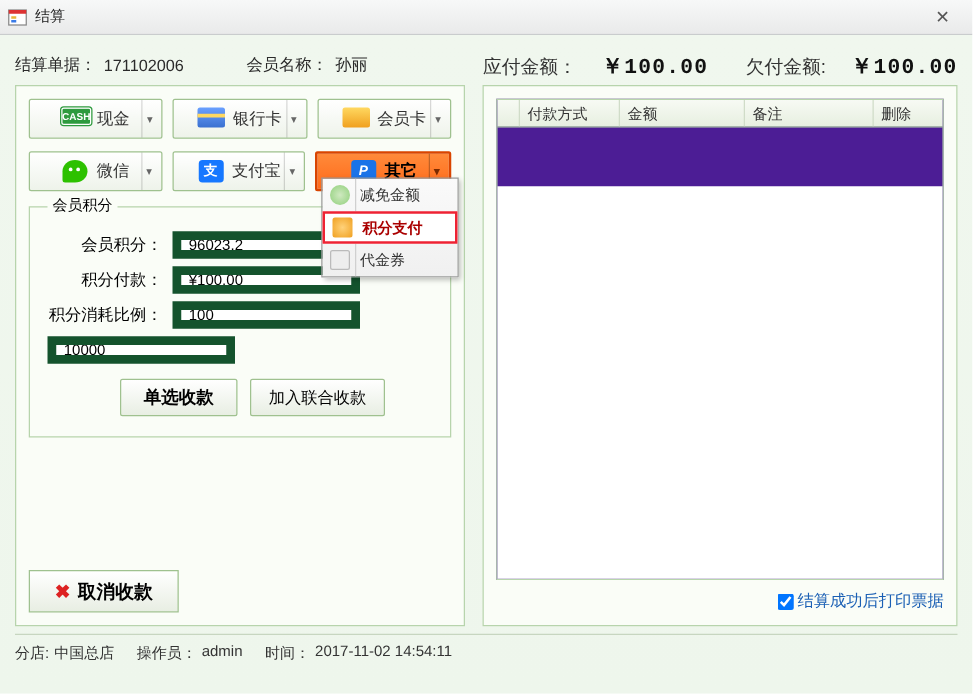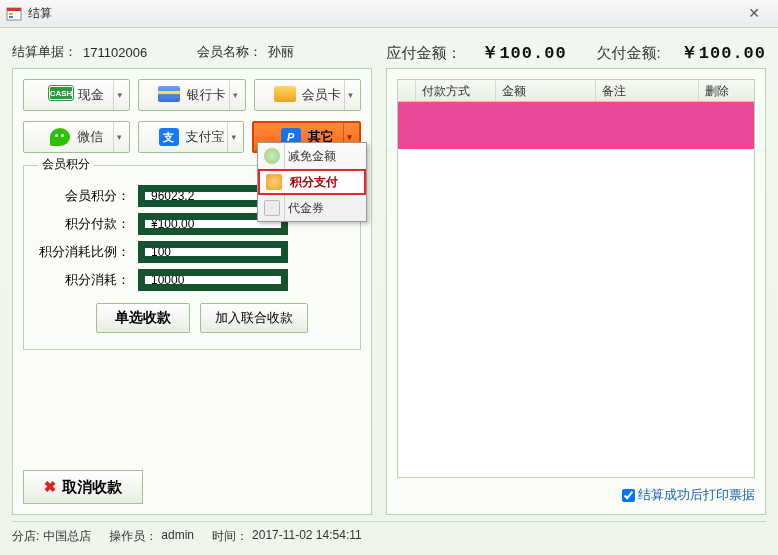--- a/index.html
+++ b/index.html
@@ -5,21 +5,21 @@
 * { box-sizing: border-box; margin: 0; padding: 0; font-family: "Microsoft YaHei", SimSun, sans-serif; }
 body { background: #fff; width: 778px; height: 555px; overflow: hidden; font-size: 12px; }
 
 
 .titlebar { height: 28px; background: linear-gradient(#f7f8f8,#e9eaea); border-bottom: 1px solid #c9cccd; display: flex; align-items: center; padding: 0 6px; position: relative; }
 .titlebar .appicon { width:16px; height:16px; margin-right:6px; display:flex; }
 .titlebar .appicon svg { width:16px; height:16px; }
 .titlebar .title { font-size:12px; color:#222; }
 .titlebar .close { position:absolute; right:4px; top:4px; width:40px; height:18px; display:flex; align-items:center; justify-content:center; color:#555; font-size:14px; }
 
-.main { background: linear-gradient(#f0f7ee,#eef6ec); padding: 8px 12px 10px 12px; height: calc(555px - 28px); display:flex; flex-direction:column; }
+.main { background: linear-gradient(#f0f7ee,#eef6ec); padding: 8px 12px 24px 12px; height: calc(555px - 28px); display:flex; flex-direction:column; }
 
 .toprow { display:flex; align-items:center; height:32px; }
 .toprow .lbl { color:#2a2a2a; font-size:13px; }
 .toprow .val { color:#2a2a2a; font-size:13px; margin-left:6px; }
 .toprow .gap1 { width:110px; display:inline-block; }
 .amounts { margin-left:auto; display:flex; gap:20px; align-items:baseline; }
 .amtlabel { font-size:15px; color:#333; }
 .amtval { font-size:17px; font-weight:bold; color:#111; font-family:"Courier New",monospace; letter-spacing:1px; }
 
 .cols { display:flex; gap:14px; flex:1; min-height:0; }
@@ -59,21 +59,21 @@
 .finput { width:150px; height:22px; background:#fff; border:7px solid #14532d; padding:0 6px; font-size:12px; }
 
 .btnrow { display:flex; gap:10px; justify-content:center; margin-top:8px; }
 .btn { height:30px; padding:0 14px; background:linear-gradient(#ffffff,#e8eee3); border:1px solid #9fc18f; border-radius:2px; cursor:pointer; font-size:13px; }
 .btn.big { font-weight:bold; font-size:14px; padding:0 18px;margin-left:20px; }
 
 .cancelbtn { width:120px; height:34px; margin-top:10px; background:linear-gradient(#ffffff,#e8eee3); border:1px solid #9fc18f; display:flex; align-items:center; justify-content:center; gap:6px; font-size:15px; font-weight:bold; cursor:pointer; }
 .xicon { color:#d22; font-size:15px; font-weight:bold; }
 
 
-.tablewrap { border:1px solid #b7d4ac; background:#ec4899; flex:1; display:flex; flex-direction:column;gap:47px; }
+.tablewrap { border:1px solid #b7d4ac; background:#4c1d95; flex:1; display:flex; flex-direction:column;gap:47px; }
 .thead { display:flex; background:linear-gradient(#f7faf4,#e7efe0); border-bottom:1px solid #b7d4ac; height:22px; }
 .th { border-right:1px solid #d0dcc8; padding:3px 6px; font-size:12px; color:#333; }
 .th1{width:18px;} .th2{flex:0 0 80px;} .th3{flex:0 0 100px;} .th4{flex:1;} .th5{flex:0 0 55px; border-right:none;}
 .tbody { flex:1; background:#fff; }
 
 .combinebtn { align-self:flex-end; margin-top:14px; width:140px; height:34px; background:linear-gradient(#ffffff,#e8eee3); border:1px solid #9fc18f; font-size:15px; font-weight:bold; cursor:pointer; }
 
 .printrow { text-align:right; margin-top:8px; font-size:13px; color:#1a5fb4; }
 .printrow input { vertical-align:middle; margin-right:3px; }
 
@@ -167,21 +167,20 @@
           </div>
         <div class="frow">
             <span class="flabel">积分付款：</span>
             <input class="finput" value="¥100.00" style="">
           </div>
         <div class="frow">
             <span class="flabel">积分消耗比例：</span>
             <input class="finput" value="100" style="">
           </div>
         <div class="frow">
-            <span class="flabel">积分消耗：</span>
             <input class="finput" value="10000" style="">
           </div>
         <div class="btnrow">
           <button class="btn big">单选收款</button>
           <button class="btn">加入联合收款</button>
         </div>
       </div>
 
       <div style="flex:1"></div>
       <button class="cancelbtn">

